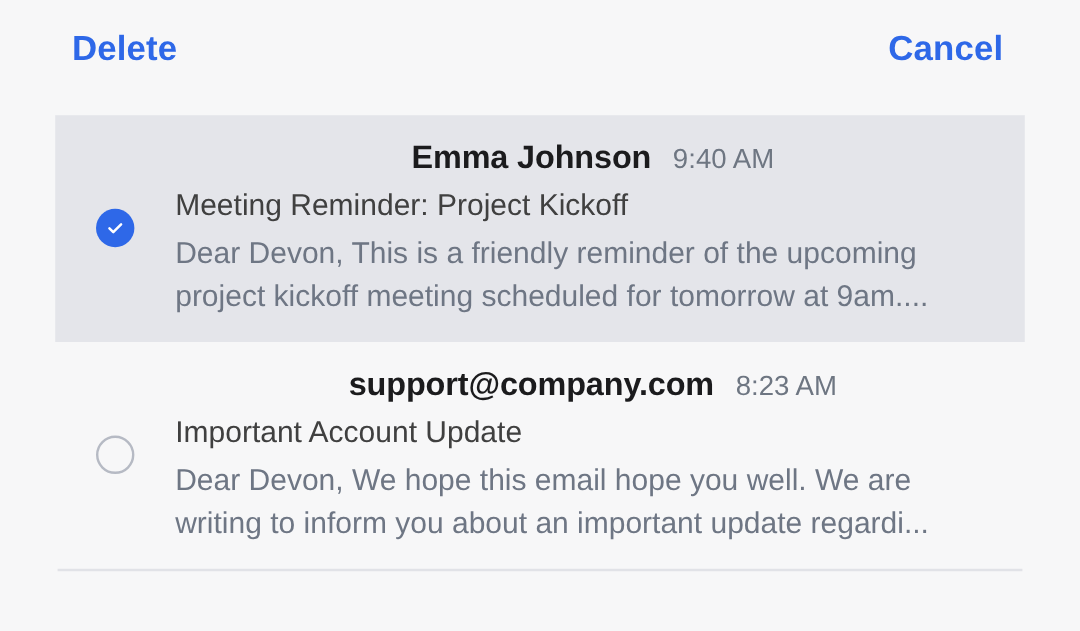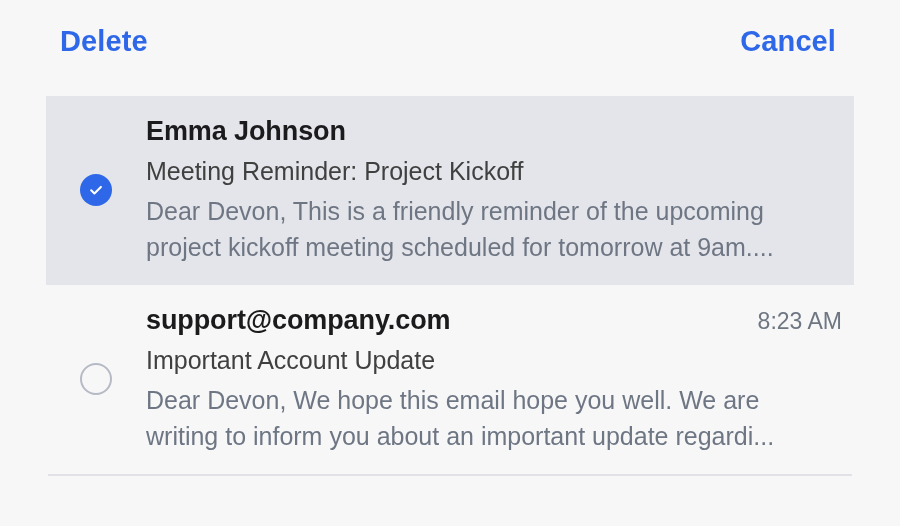--- a/index.html
+++ b/index.html
@@ -118,21 +118,21 @@
   
   .email-body {
     flex: 1 1 auto;
     min-width: 0;
     padding-right: 4px;
   }
 
   .email-top {
     display: flex;
     align-items: baseline;
-    justify-content: space-between;
+    justify-content: center;
     gap: 18px;
   }
 
   .sender {
     font-size: 27px;
     font-weight: 700;
     color: #1b1b1d;
     line-height: 1.28;
     white-space: nowrap;
     overflow: hidden;
@@ -191,20 +191,21 @@
       <div class="check-col">
         <span class="checkbox checked">
           <svg class="tick" viewBox="0 0 16 16" aria-hidden="true">
             <path d="M3.2 8.3 L6.4 11.4 L12.9 4.9" fill="none" stroke="#ffffff" stroke-width="2.1" stroke-linecap="round" stroke-linejoin="round"></path>
           </svg>
         </span>
       </div>
       <div class="email-body">
         <div class="email-top">
           <div class="sender">Emma Johnson</div>
+          <div class="time">9:40 AM</div>
         </div>
         <div class="subject">Meeting Reminder: Project Kickoff</div>
         <div class="preview">Dear Devon, This is a friendly reminder of the upcoming project kickoff meeting scheduled for tomorrow at 9am....</div>
       </div>
     </div>
 
     <div class="email-row">
       <div class="check-col">
         <span class="checkbox unchecked"></span>
       </div>

